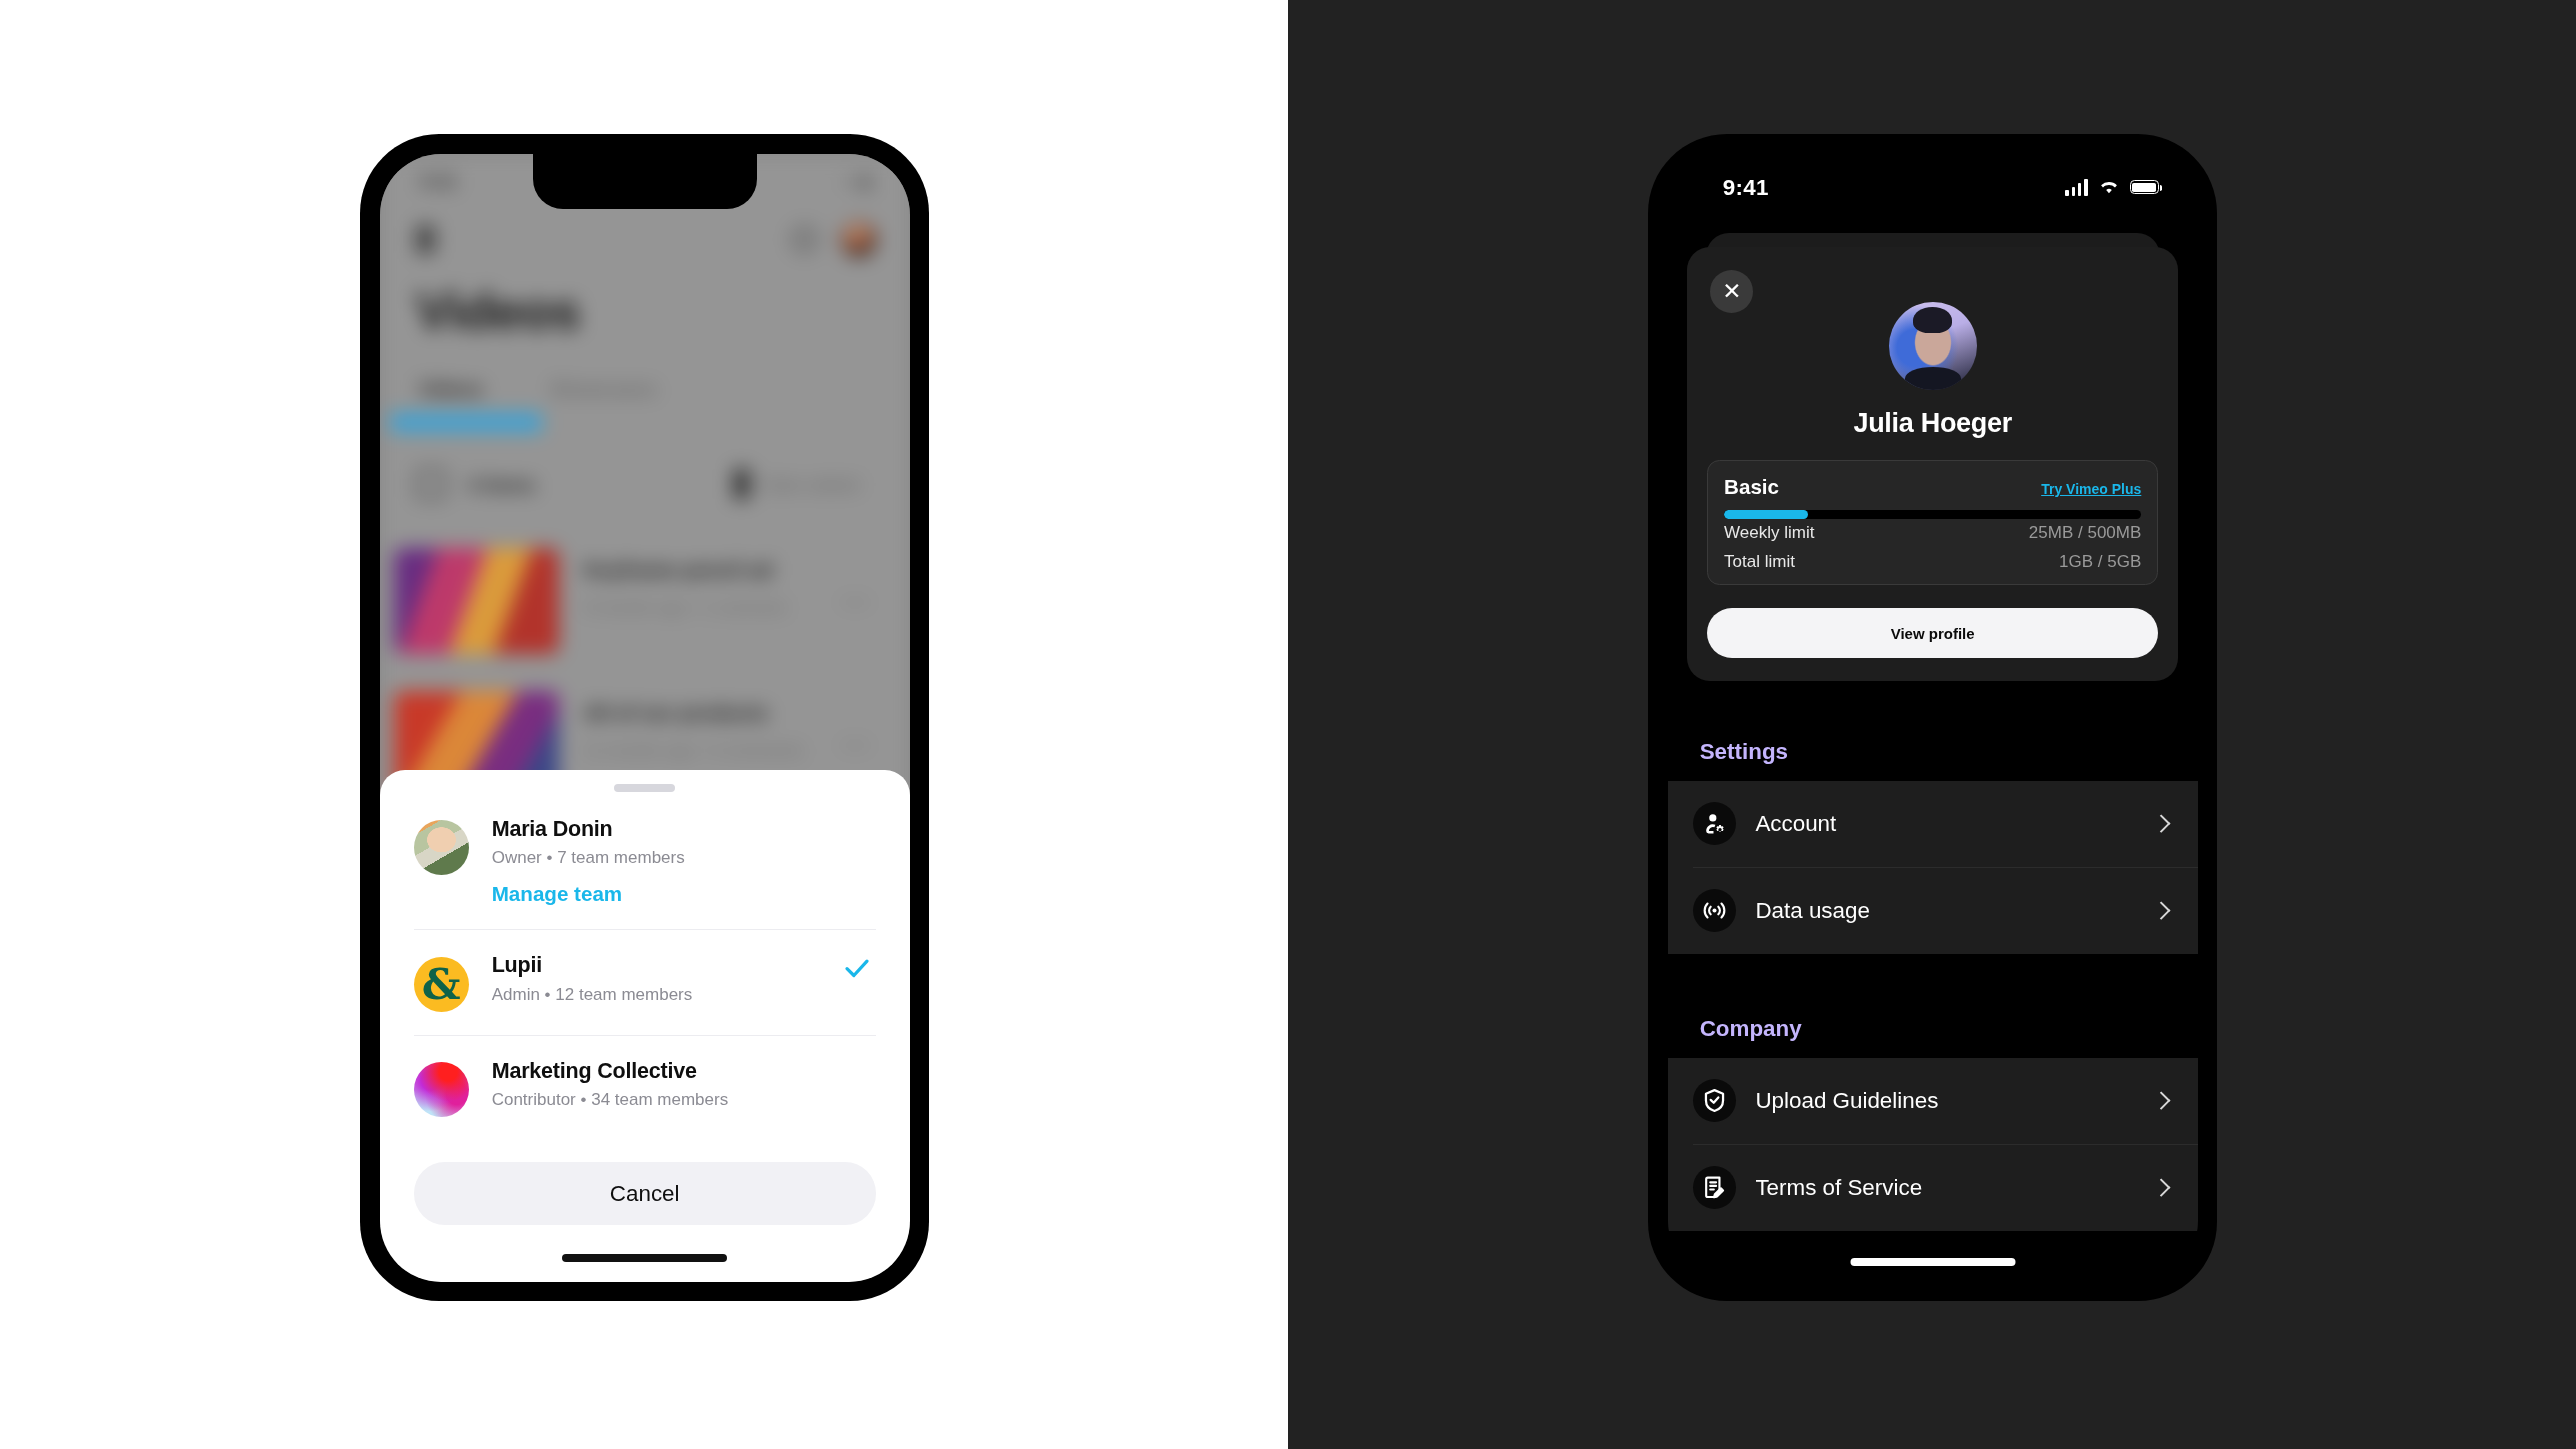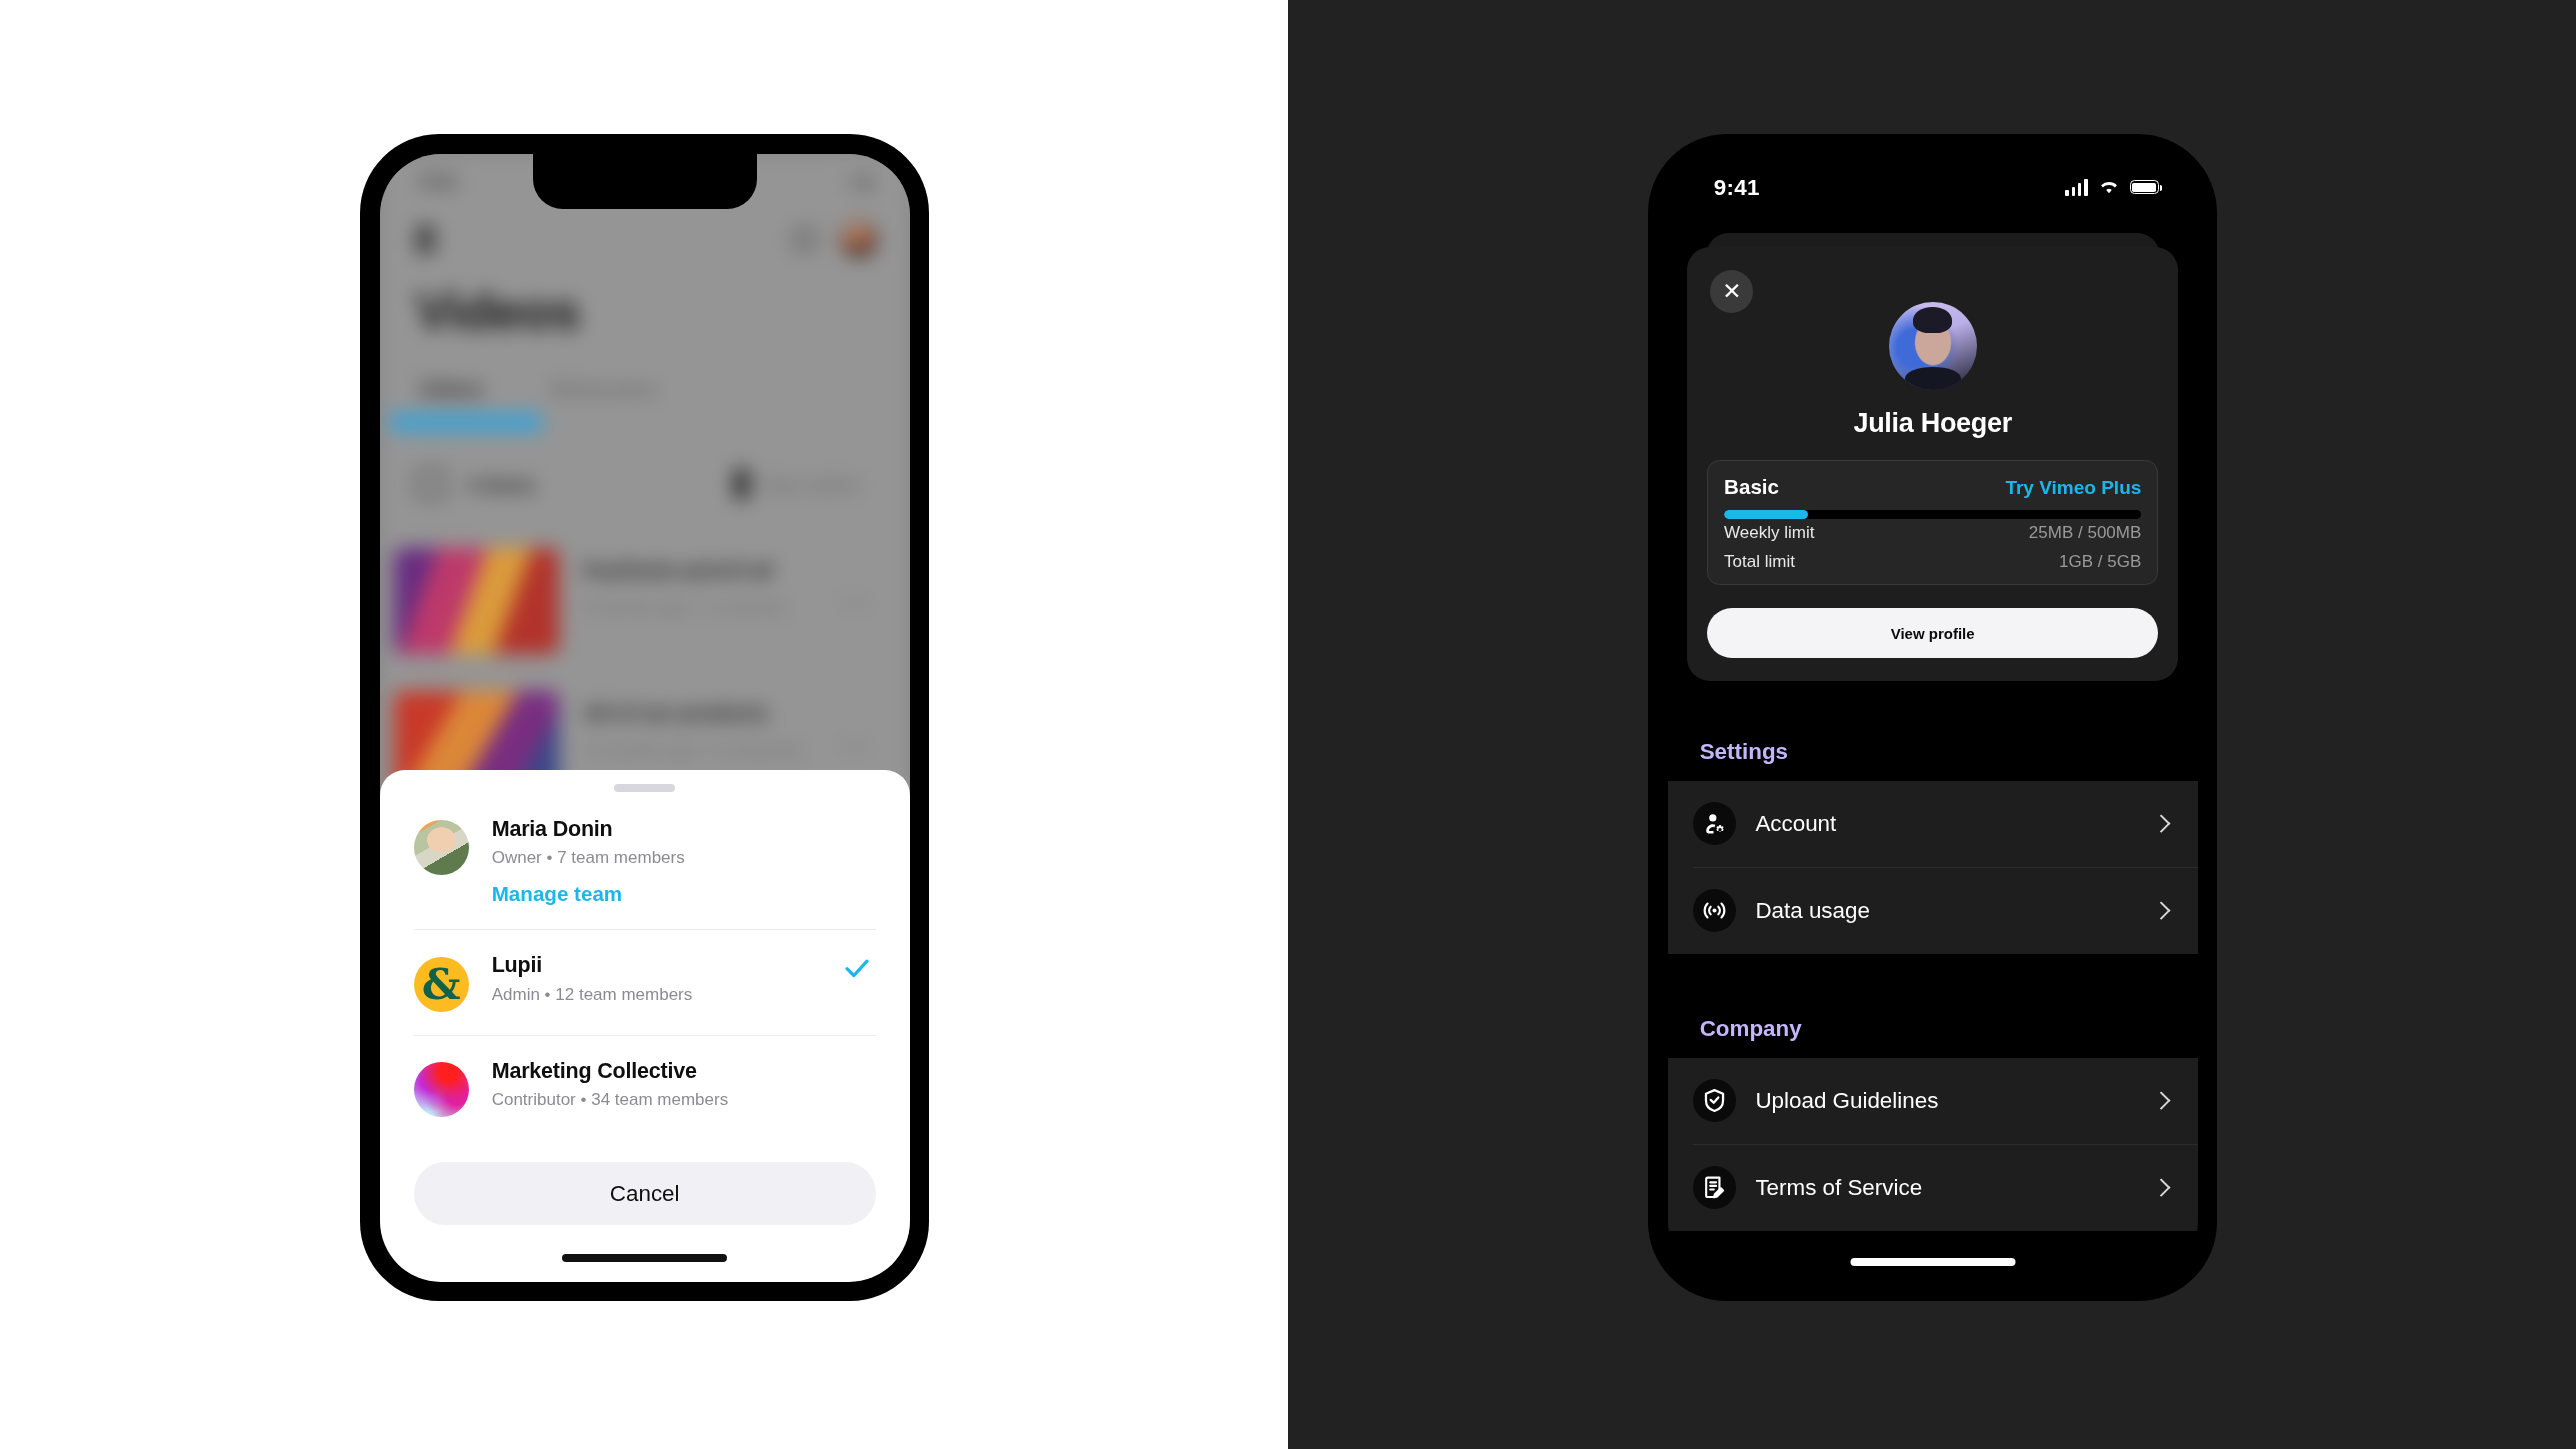--- a/index.html
+++ b/index.html
@@ -112,21 +112,21 @@
   }
   .home-bar-dark { width:165px; height:8px; border-radius:4.5px; background:#111; margin:29px auto 0; }
 
   
   #phone-right { left: 1648px; top: 134px; width: 569px; height: 1167px; border-radius: 79px; }
   #screen-right {
     left: 19.7px; top: 19.7px; width: 530px; height: 1128px;
     border-radius: 61px; background: #000000;
   }
   .statusbar-r { position:absolute; left:0; top:0; width:100%; height:66px; z-index:30; }
-  .sb-time { position:absolute; left:46px; top:21.5px; font-size:22.4px; font-weight:700; color:#fff; letter-spacing:0.3px;text-align:right; }
+  .sb-time { position:absolute; left:55px; top:21.5px; font-size:22.4px; font-weight:700; color:#fff; letter-spacing:0.3px;text-align:right; }
   .sb-icons { position:absolute; right:39px; top:23px; display:flex; align-items:center; gap:9px; }
   .bars { display:flex; align-items:flex-end; gap:2.7px; height:17px; }
   .bars i { width:3.6px; background:#fff; border-radius:0.9px; display:block; }
   .bars i:nth-child(1){height:5.4px;} .bars i:nth-child(2){height:9px;}
   .bars i:nth-child(3){height:12.5px;} .bars i:nth-child(4){height:17px;}
   .batt { width:29px; height:14.3px; border:1.8px solid #fff; border-radius:4.5px; position:relative; }
   .batt::after { content:""; position:absolute; right:-4.5px; top:3.6px; width:2.7px; height:6.3px; background:#fff; border-radius:0 1.8px 1.8px 0; }
   .batt i { position:absolute; inset:1.8px; background:#fff; border-radius:1.8px; display:block; }
 
   .card-behind {
@@ -154,21 +154,21 @@
   .profile-avatar .torso { position:absolute; left:18%; bottom:0; width:64%; height:26%; background:#141622; border-radius:50% 50% 0 0; }
   .profile-name {
     text-align:center; margin-top:18px; font-size:27px; font-weight:700; color:#ffffff; letter-spacing:-0.3px;
   }
   .plan-box {
     margin:21.5px 19.7px 0; border:0.9px solid #3a3a3a; border-radius:12.5px; padding:14.3px 16px 12.5px;
     background:#262626;
   }
   .plan-top { display:flex; justify-content:space-between; align-items:baseline; }
   .plan-name { font-size:20.6px; font-weight:700; color:#ffffff; }
-  .plan-cta { font-size:19px; font-weight:700; color:#1ab7ea; }
+  .plan-cta { font-size:14px; font-weight:700; color:#1ab7ea;text-decoration:underline; }
   .plan-track { margin-top:10.7px; height:9px; border-radius:4.5px; background:#000; overflow:hidden; }
   .plan-fill { height:100%; border-radius:4.5px; background:#1ab7ea; }
   .plan-line { display:flex; justify-content:space-between; margin-top:9px; }
   .plan-line:nth-of-type(3) { margin-top:3.6px; }
   .plan-lab { font-size:17px; color:#e8e8e8; }
   .plan-val { font-size:17px; color:#9a9a9a; }
   .view-profile {
     margin:23px 19.7px 0; height:50px; border-radius:25px; background:#f4f4f6;
     display:flex; align-items:center; justify-content:center;
     font-size:15px; font-weight:700; color:#0b0b0b;

